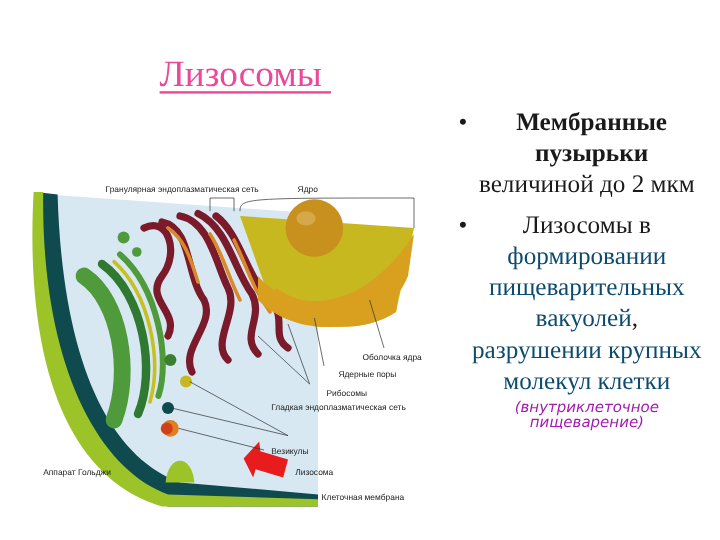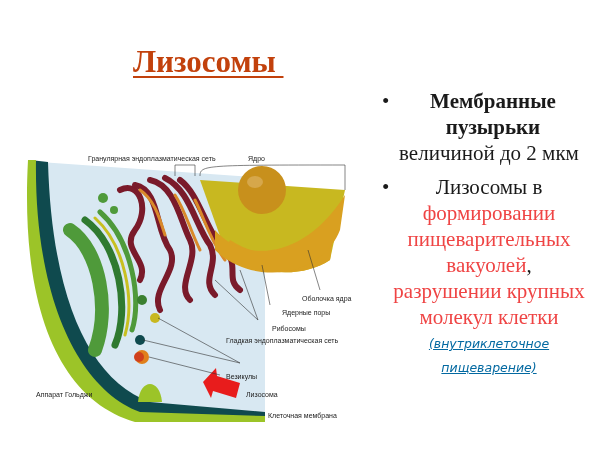--- a/index.html
+++ b/index.html
@@ -1,23 +1,23 @@
 <!DOCTYPE html>
 <html><head>
 <meta charset="utf-8">
 <style>
   html, body { margin:0; padding:0; }
   body { width:600px; height:450px; background:#ffffff; position:relative; overflow:hidden; font-family:"Liberation Serif", serif; }
-  .title { position:absolute; left:133px; top:44px; font-size:31px; font-weight:bold; color:#c2410c; text-decoration:underline; text-decoration-thickness:2px; text-underline-offset:4px; white-space:pre; }
+  .title { position:absolute; left:133px; top:44px; font-size:31px; font-weight:normal; color:#ec4899; text-decoration:underline; text-decoration-thickness:2px; text-underline-offset:4px; white-space:pre; }
   .bullets { position:absolute; left:378px; top:40px; width:222px; text-align:center; font-size:21px; line-height:26px; color:#1a1a1a; }
   .bullet { position:relative; margin-bottom:8px; }
   .bullet .dot { position:absolute; left:4px; top:0; }
   .b1 .strong { font-weight:bold; }
-  .red { color:#ef4444; }
-  .note { font-family:"DejaVu Sans", sans-serif; font-style:italic; font-size:12.5px; line-height:24px; color:#0369a1; margin-top:2px;text-decoration:underline; }
+  .red { color:#0c4a6e; }
+  .note { font-family:"DejaVu Sans", sans-serif; font-style:italic; font-size:12.5px; line-height:13px; color:#a21caf; margin-top:2px; }
   .diagram { position:absolute; left:0; top:150px; width:370px; height:290px; }
   .lbl { position:absolute; font-family:"Liberation Sans", sans-serif; font-size:7px; color:#222; white-space:nowrap; }
 </style>
 </head>
 <body>
 
 <div class="title">Лизосомы </div>
 
 <div class="bullets">
   <div class="bullet b1">

